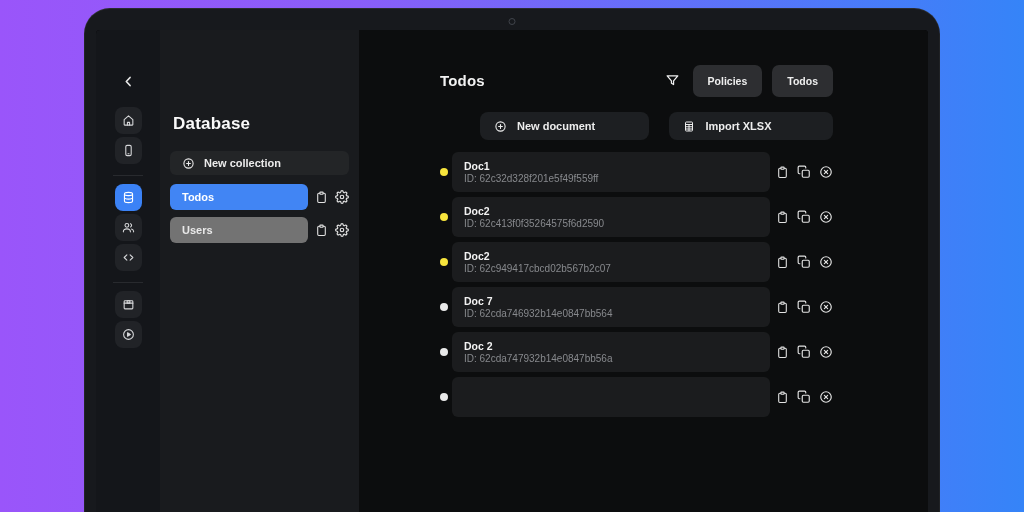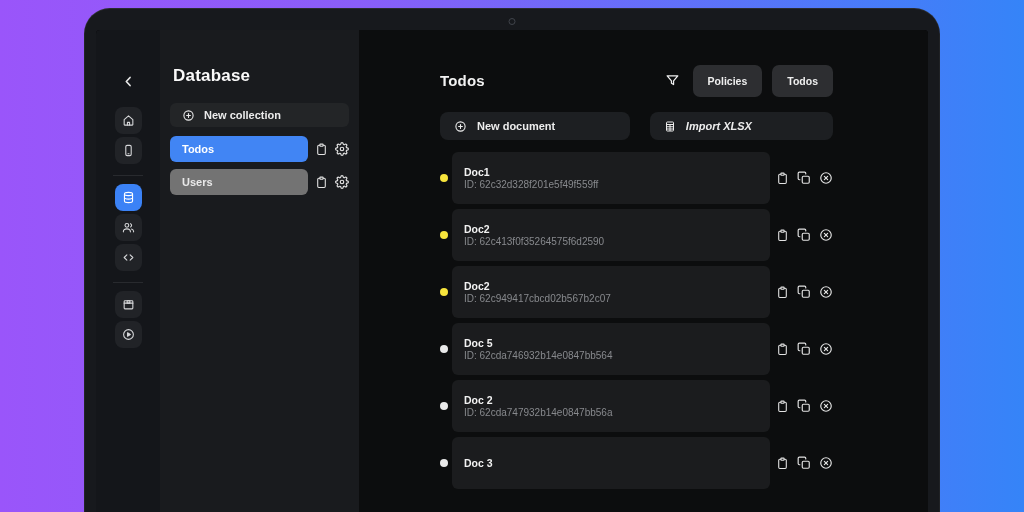--- a/index.html
+++ b/index.html
@@ -38,21 +38,21 @@
     color:#d6d7d9; margin-bottom:3px; cursor:pointer;
   }
   .rail-btn.selected { background:#3b82f6; color:#fff; }
   .rail-divider { width:30px; height:1px; background:#282a2e; margin:8px 0; }
 
   
   .panel {
     width:199px; background:#191b1e; flex-shrink:0;
     padding:36px 10px 0 10px;
   }
-  .panel-title { font-size:17px; font-weight:700; color:#fafafa; padding-left:3px; margin-bottom:17px; letter-spacing:.2px; }
+  .panel-title { font-size:17px; font-weight:700; color:#fafafa; padding-left:3px; margin-bottom:17px; letter-spacing:.2px;margin-top:48px; }
   .new-collection {
     height:24px; background:#232527; border-radius:6px; display:flex;
     align-items:center; gap:9px; padding-left:12px; margin-bottom:9px;
     font-size:11px; font-weight:700; color:#ececec; cursor:pointer;
   }
   .coll-row { display:flex; align-items:center; margin-bottom:7px; }
   .coll-pill {
     flex:1; height:26px; border-radius:6px; background:#737373;
     display:flex; align-items:center; padding-left:12px;
     font-size:11px; font-weight:700; color:#e9e9e9; cursor:pointer;
@@ -67,36 +67,36 @@
   .main-header { display:flex; align-items:center; height:25px; }
   .main-title { font-size:15px; font-weight:700; color:#f2f2f2; letter-spacing:.2px; }
   .header-right { margin-left:auto; display:flex; align-items:center; gap:10px; }
   .chip {
     height:32px; border-radius:7px; background:#2d2e31; border:none;
     color:#efefef; font-size:10.5px; font-weight:700; padding:0 15px;
     font-family:inherit; cursor:pointer;
   }
   .funnel { color:#f0f0f0; display:flex; margin-right:3px; cursor:pointer; }
 
-  .actions-row { display:flex; gap:20px; margin-top:19px; }
+  .actions-row { display:flex; gap:20px; margin-top:19px;margin-left:40px; }
   .big-btn {
     height:28px; background:#1d1f22; border-radius:8px; display:flex;
     align-items:center; gap:10px; padding-left:14px;
     font-size:11px; font-weight:700; color:#ededed; cursor:pointer;
   }
   .big-btn.new-doc { width:197px; }
-  .big-btn.import { width:190px;font-style:italic; }
+  .big-btn.import { width:190px; }
 
   .doc-list { margin-top:12px; }
   .doc-row { display:flex; align-items:center; margin-bottom:5px; }
   .dot { width:8px; height:8px; border-radius:50%; flex-shrink:0; margin-right:4px; }
   .dot.yellow { background:#f7e43c; }
   .dot.white { background:#e9e9e9; }
   .doc-card {
-    flex:1; height:52px; background:#1b1c1e; border-radius:6px;
+    flex:1; height:40px; background:#1b1c1e; border-radius:6px;
     display:flex; flex-direction:column; justify-content:center;
     padding-left:12px; cursor:pointer; min-width:0;
   }
   .doc-name { font-size:10.5px; font-weight:700; color:#f2f2f2; line-height:12px; }
   .doc-id { font-size:10px; color:#87898d; line-height:10px; margin-top:2px; }
   .doc-actions { display:flex; align-items:center; gap:8px; margin-left:6px; }
 
   svg { display:block; }
 </style>
 </head>
@@ -362,21 +362,21 @@
                     <line x1="9.2" y1="9.2" x2="14.8" y2="14.8"></line>
                     <line x1="14.8" y1="9.2" x2="9.2" y2="14.8"></line>
                   </svg>
 </span>
     </div>
   </div>
 
   <div class="doc-row">
     <span class="dot white"></span>
     <div class="doc-card">
-      <div class="doc-name">Doc 5</div>
+      <div class="doc-name">Doc 7</div>
       <div class="doc-id">ID: 62cda746932b14e0847bb564</div>
     </div>
     <div class="doc-actions">
       <span class="icon-btn">
   <svg width="13" height="14" viewBox="0 0 24 24" fill="none" stroke="currentColor" stroke-width="2" stroke-linecap="round" stroke-linejoin="round">
                     <path d="M9 5H7a2 2 0 0 0-2 2v13a2 2 0 0 0 2 2h10a2 2 0 0 0 2-2V7a2 2 0 0 0-2-2h-2"></path>
                     <rect x="9" y="3" width="6" height="4" rx="1"></rect>
                   </svg>
 </span>
       <span class="icon-btn">
@@ -420,21 +420,20 @@
                     <line x1="9.2" y1="9.2" x2="14.8" y2="14.8"></line>
                     <line x1="14.8" y1="9.2" x2="9.2" y2="14.8"></line>
                   </svg>
 </span>
     </div>
   </div>
 
   <div class="doc-row">
     <span class="dot white"></span>
     <div class="doc-card">
-      <div class="doc-name">Doc 3</div>
     </div>
     <div class="doc-actions">
       <span class="icon-btn">
   <svg width="13" height="14" viewBox="0 0 24 24" fill="none" stroke="currentColor" stroke-width="2" stroke-linecap="round" stroke-linejoin="round">
                     <path d="M9 5H7a2 2 0 0 0-2 2v13a2 2 0 0 0 2 2h10a2 2 0 0 0 2-2V7a2 2 0 0 0-2-2h-2"></path>
                     <rect x="9" y="3" width="6" height="4" rx="1"></rect>
                   </svg>
 </span>
       <span class="icon-btn">
   <svg width="14" height="14" viewBox="0 0 24 24" fill="none" stroke="currentColor" stroke-width="2" stroke-linecap="round" stroke-linejoin="round">

